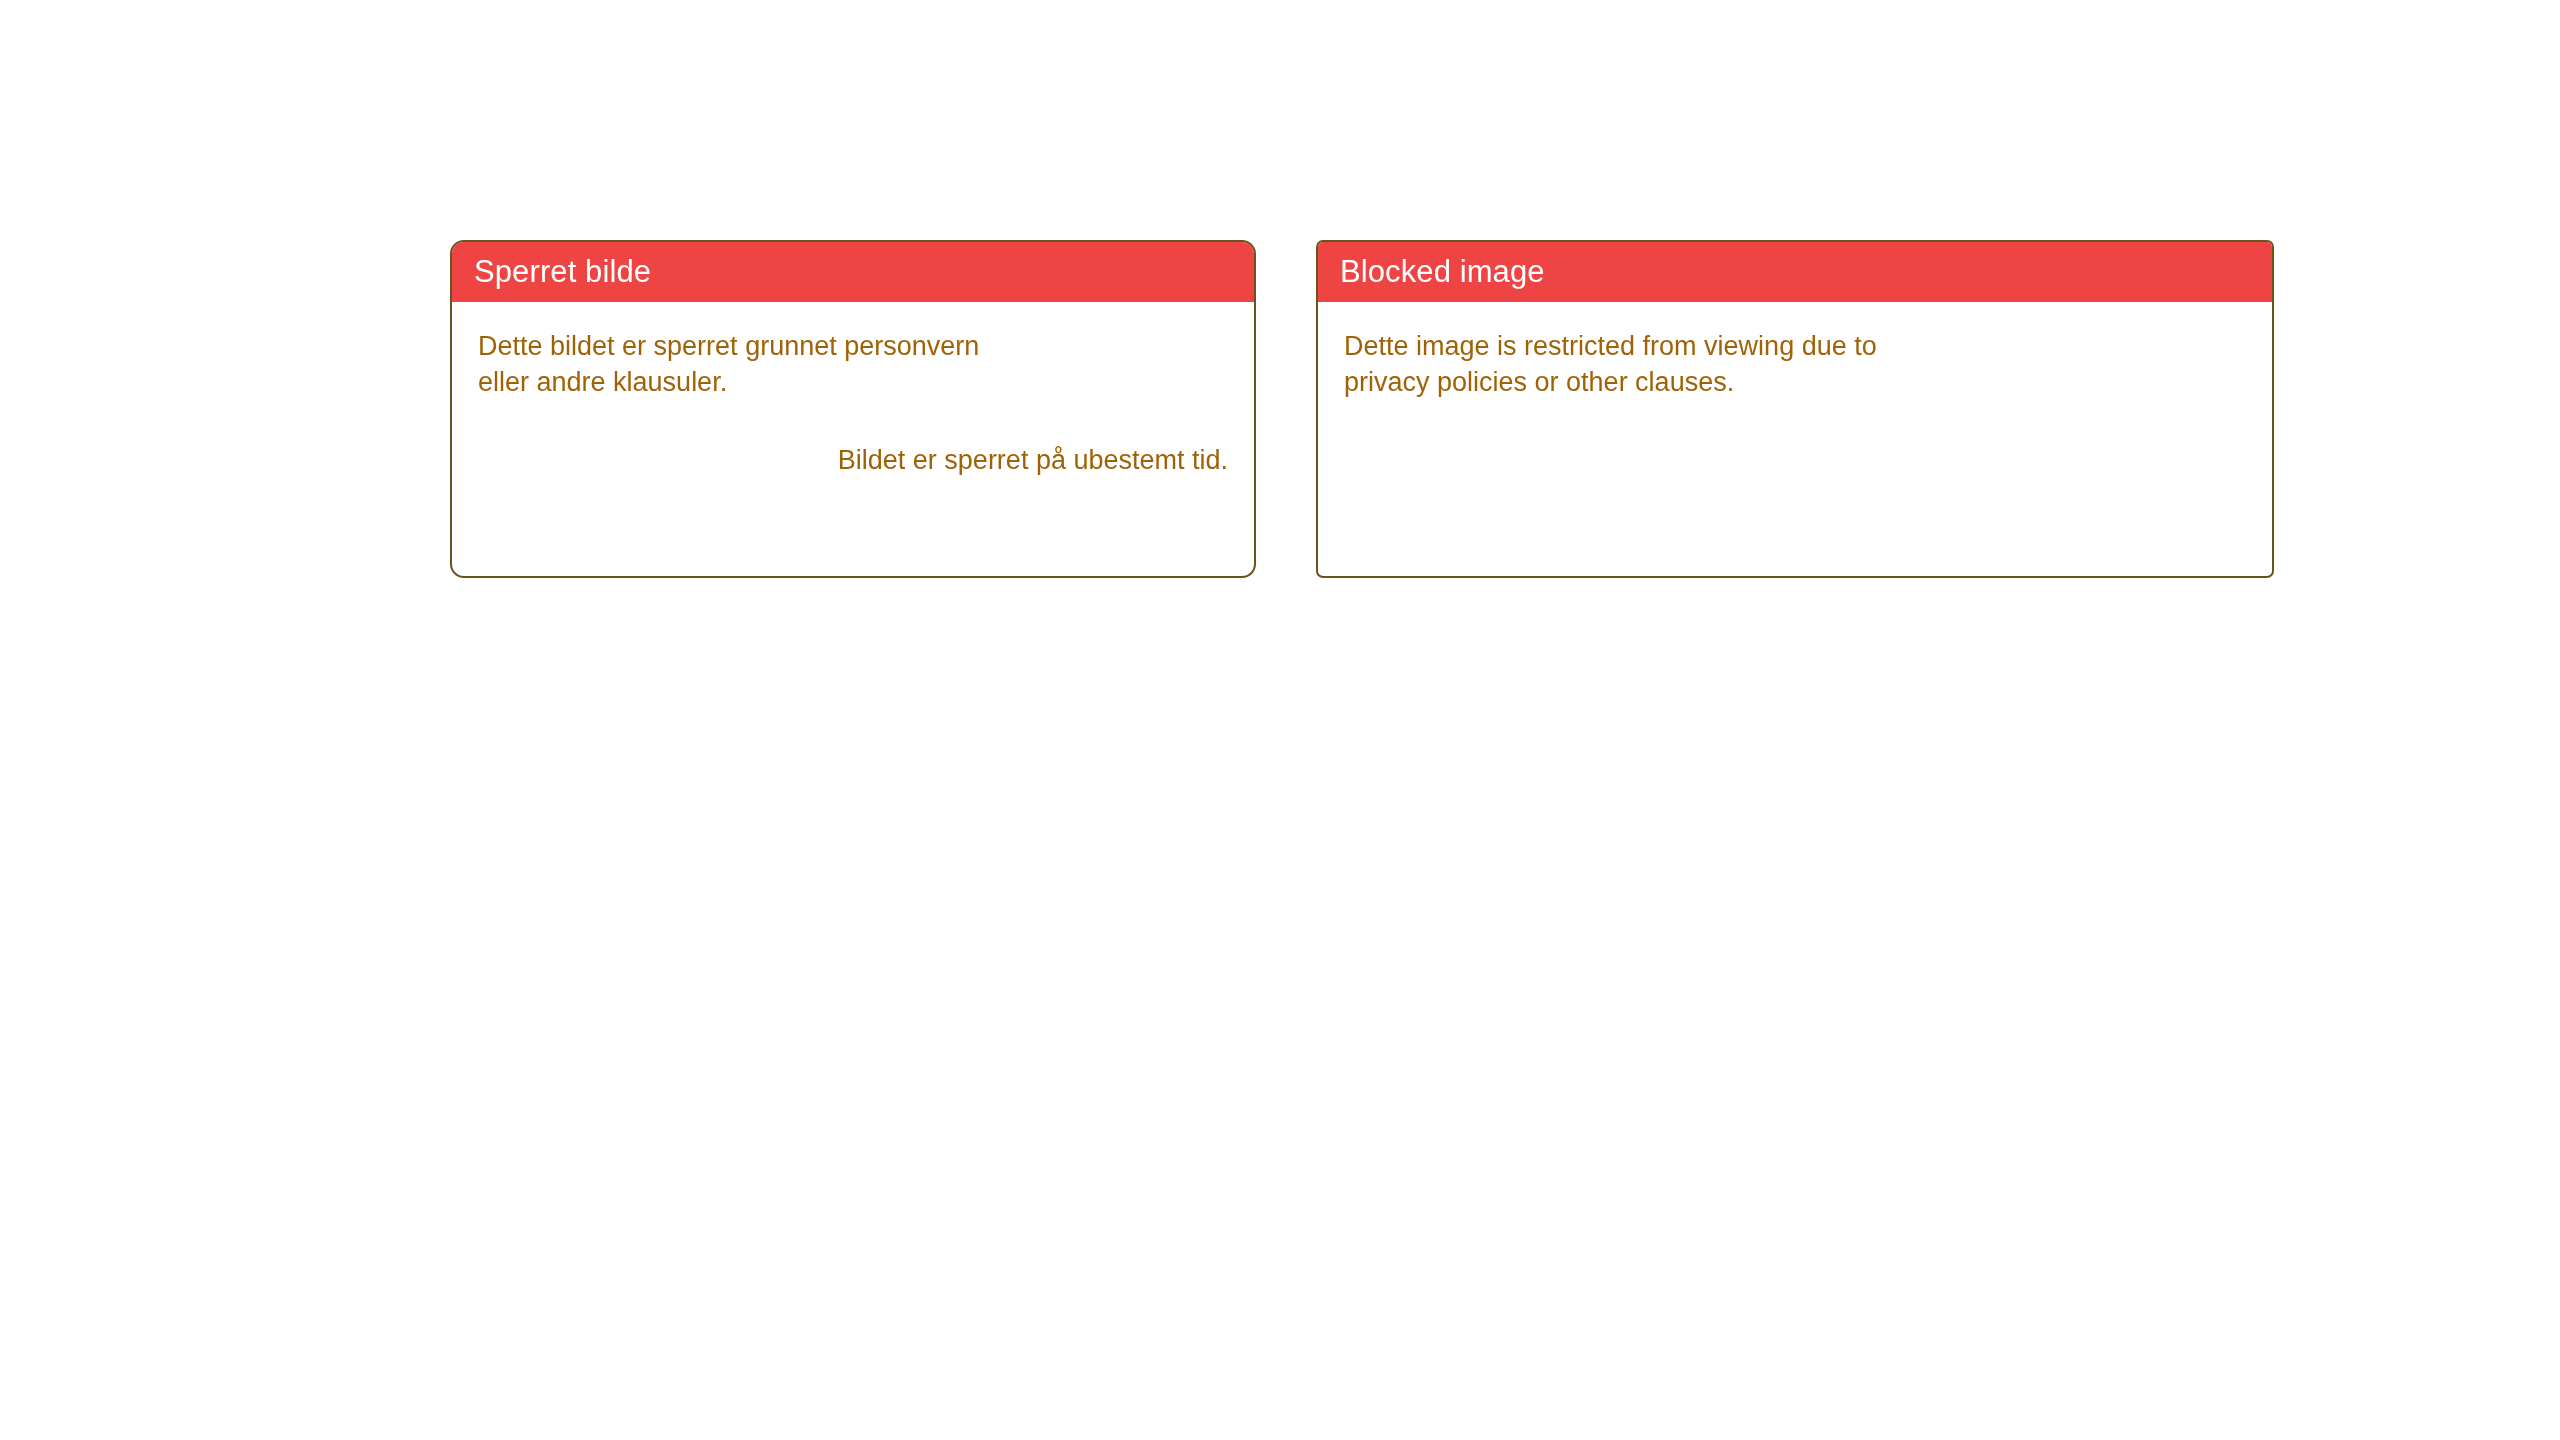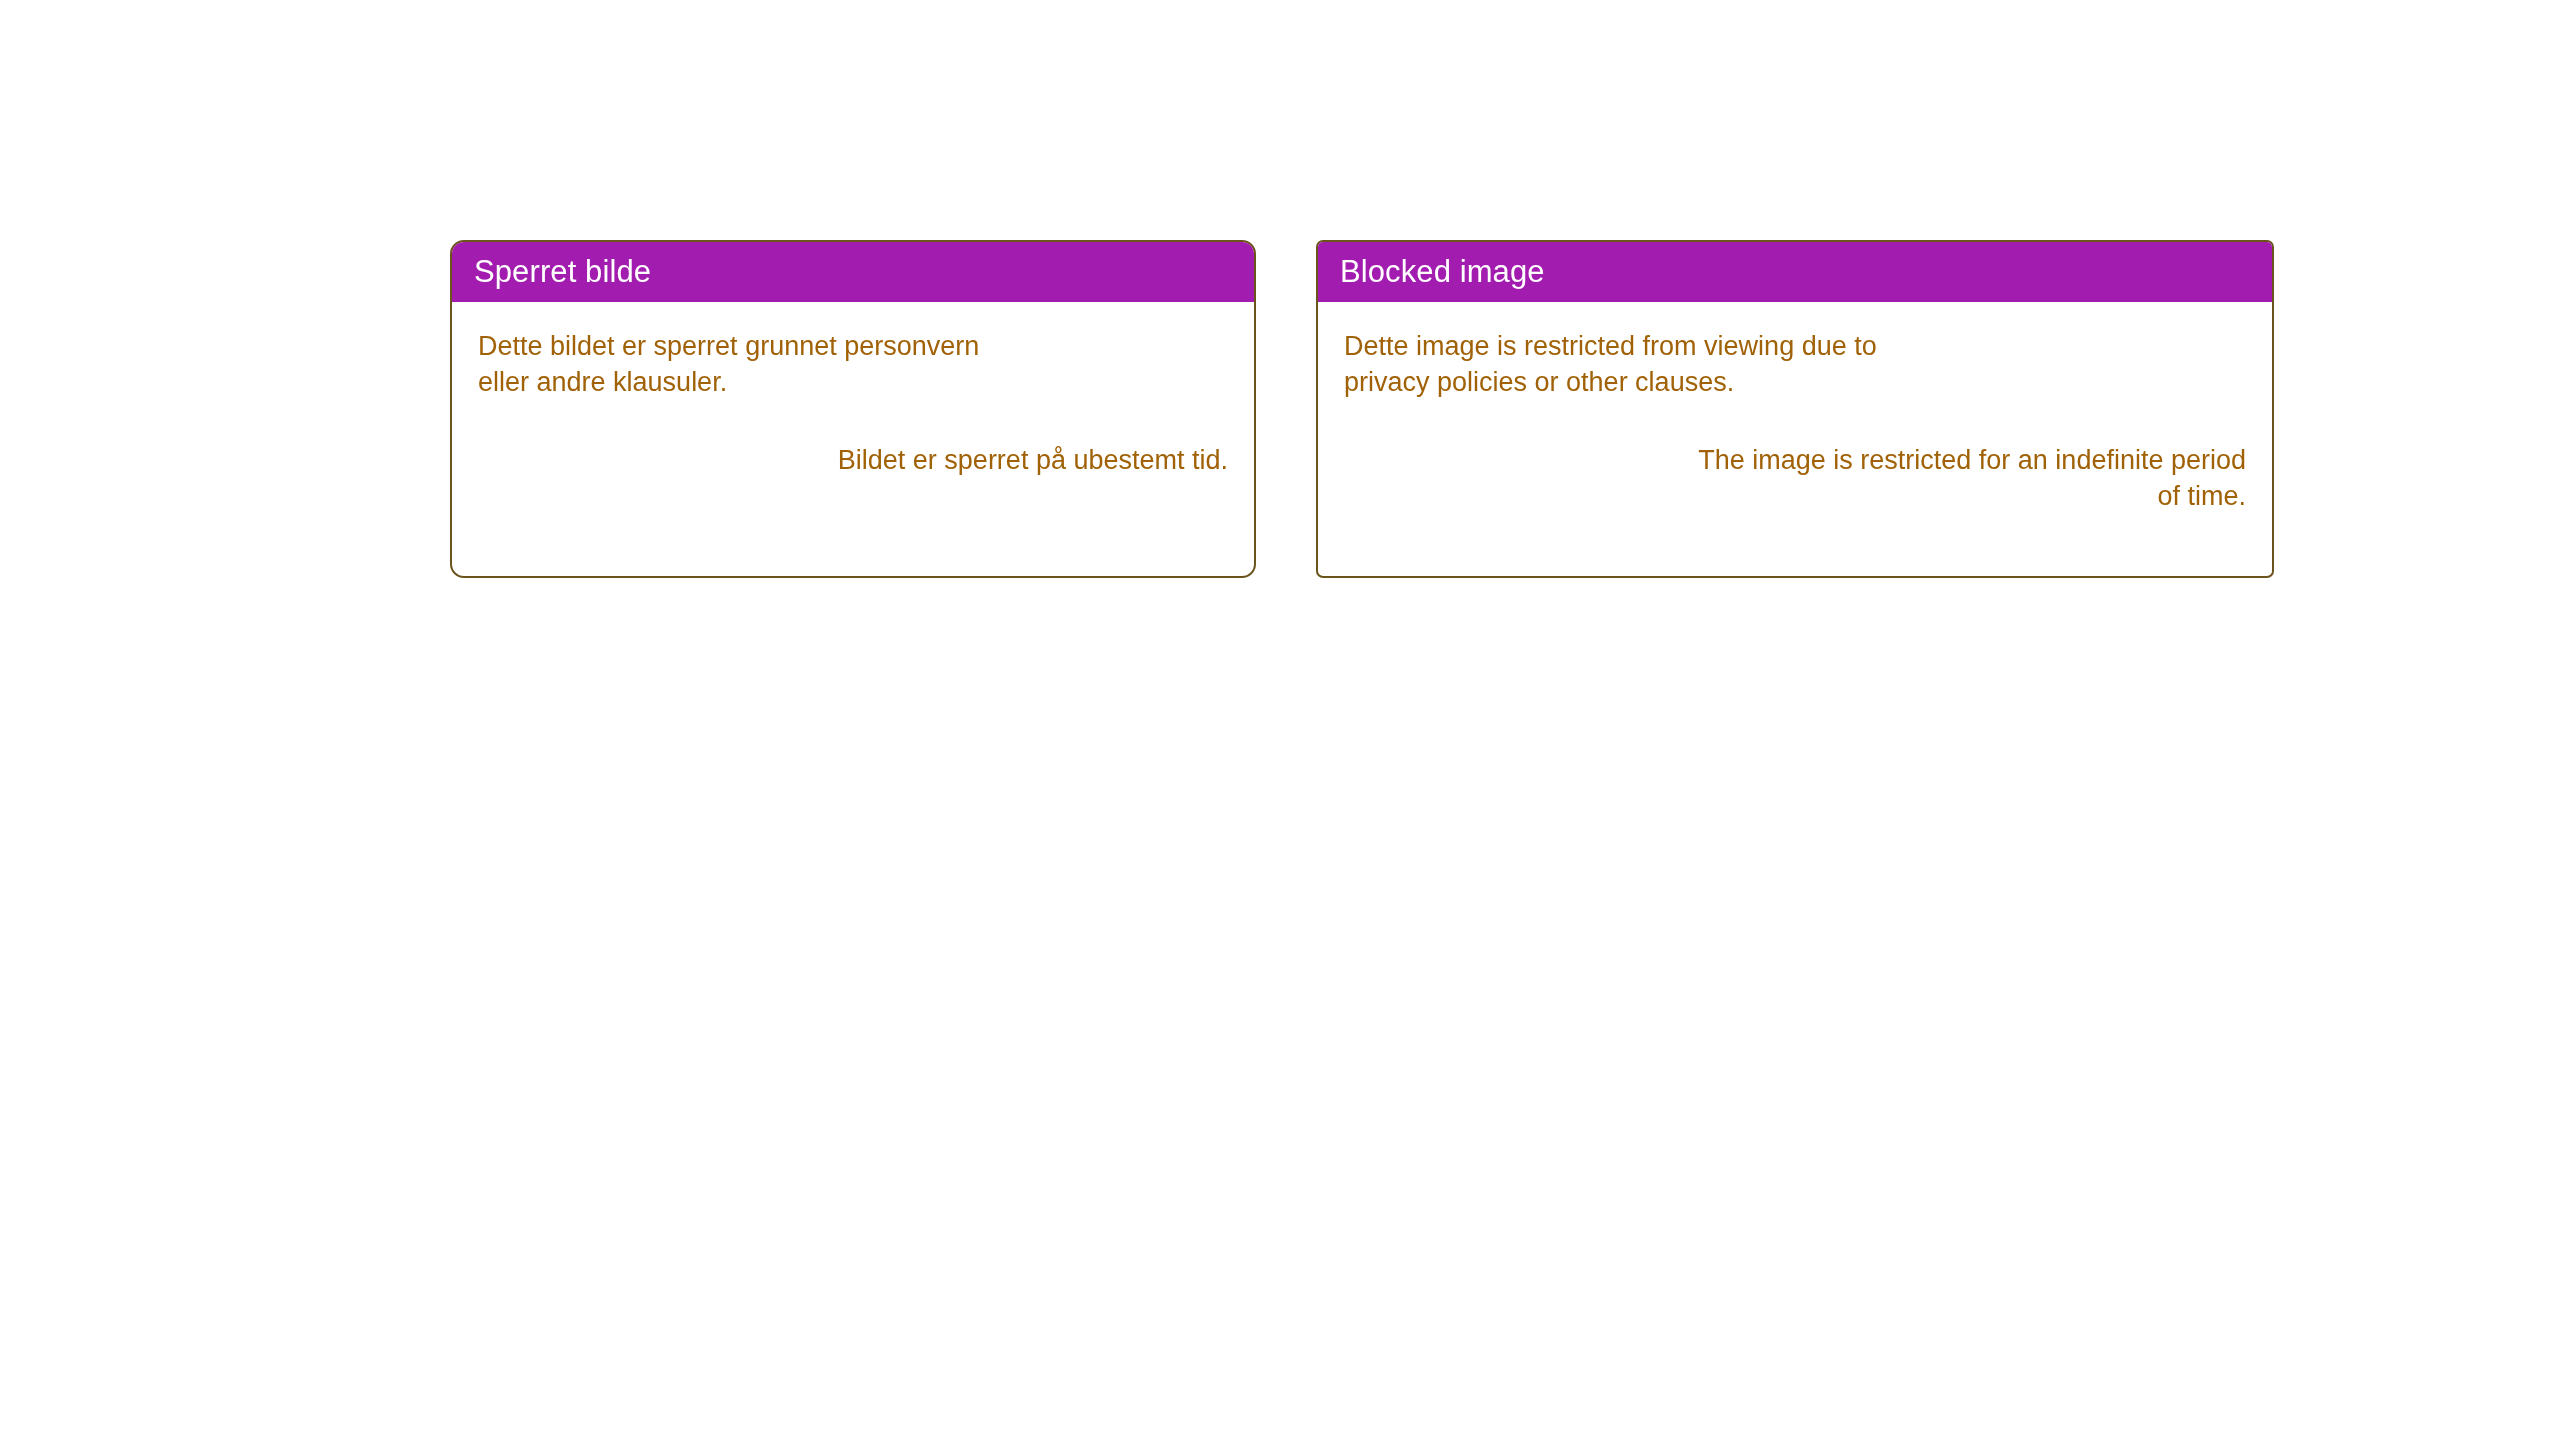--- a/index.html
+++ b/index.html
@@ -40,21 +40,21 @@
   .notice-card.card-en {
     left: 1316px;
     top: 240px;
     width: 958px;
     height: 338px;
     border-radius: 7px;
   }
 
   .card-header {
     box-sizing: border-box;
-    background: #a21caf;
+    background: #ef4444;
     height: 62px;
     margin: -2px -2px 0 -2px;
     padding: 0 0 0 24px;
     display: flex;
     align-items: center;
   }
 
   .card-header-title {
     color: #ffffff;
     font-size: 31px;
@@ -103,18 +103,16 @@
     </div>
   </div>
 
   <div class="notice-card card-en">
     <div class="card-header">
       <span class="card-header-title">Blocked image</span>
     </div>
     <div class="card-body">
       <p class="card-paragraph">Dette image is restricted from viewing due to
 privacy policies or other clauses.</p>
-      <p class="card-paragraph">The image is restricted for an indefinite period
-of time.</p>
     </div>
   </div>
 
 </div>
 
 </body></html>

